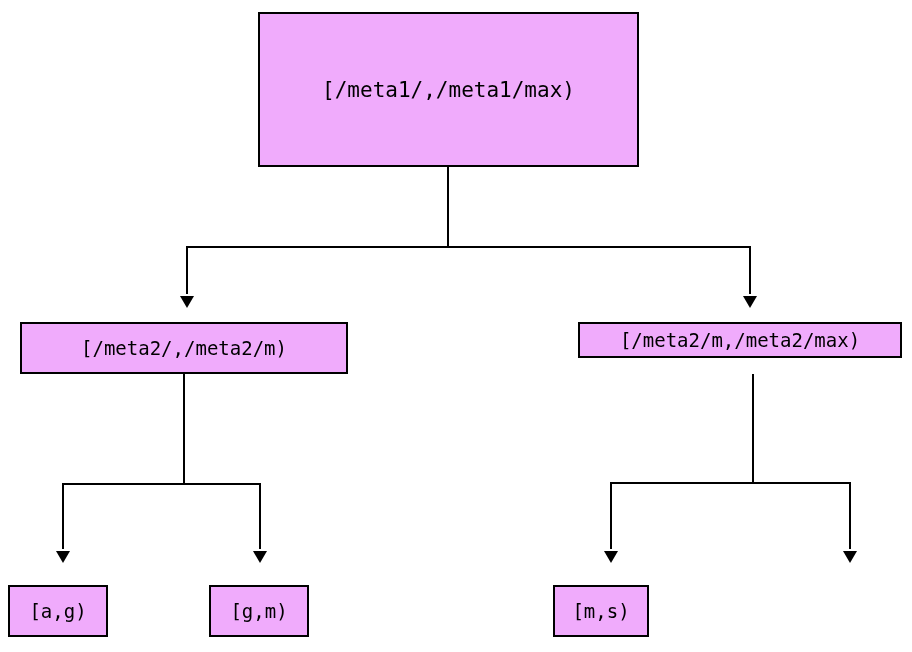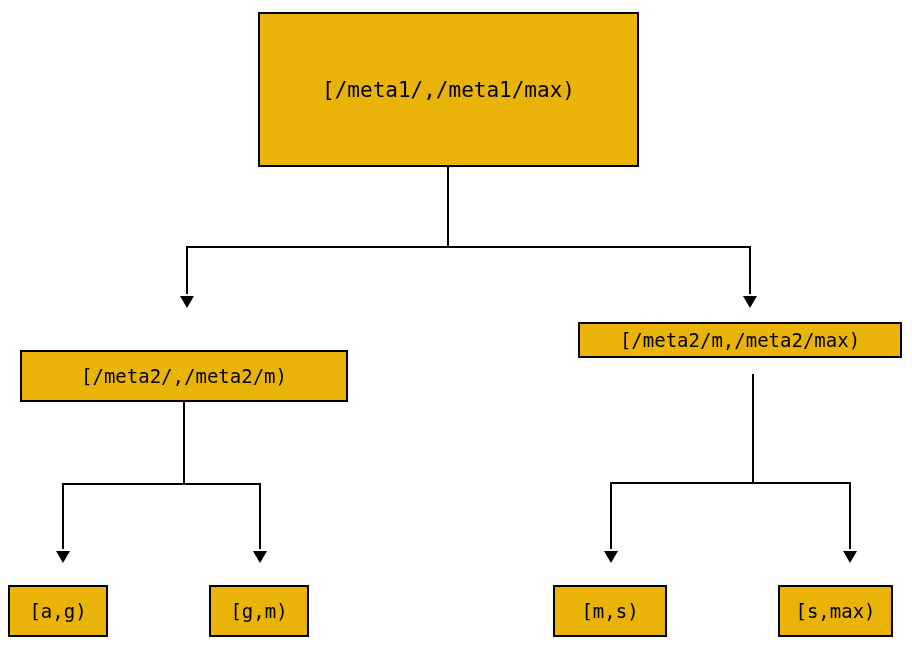--- a/index.html
+++ b/index.html
@@ -14,58 +14,57 @@
     height: 652px;
     background: #ffffff;
     overflow: hidden;
     font-family: "DejaVu Sans Mono", "Liberation Mono", monospace;
   }
   
   .node {
     position: absolute;
     box-sizing: border-box;
     border: 2px solid #000000;
-    background: #eab308;
+    background: #f0abfc;
     display: flex;
     align-items: center;
     justify-content: center;
     color: #000000;
     letter-spacing: 0px;
     white-space: nowrap;
   }
   .node-root {
     left: 258px;
     top: 12px;
     width: 381px;
     height: 155px;
     font-size: 21px;
   }
   .node-mid-left {
     left: 20px;
     top: 322px;
     width: 328px;
     height: 52px;
     font-size: 19px;
-    margin-top: 28px;
   }
   .node-mid-right {
     left: 578px;
     top: 322px;
     width: 324px;
     height: 36px;
     font-size: 19px;
   }
   .node-leaf {
     top: 585px;
     height: 52px;
     font-size: 19px;
   }
   .leaf-1 { left: 8px;   width: 100px; }
   .leaf-2 { left: 209px; width: 100px; }
-  .leaf-3 { left: 553px; width: 114px; }
+  .leaf-3 { left: 553px; width: 96px; }
   .leaf-4 { left: 778px; width: 115px; }
 
   
   .edge-v {
     position: absolute;
     width: 2px;
     background: #000000;
   }
   .edge-h {
     position: absolute;
@@ -124,17 +123,14 @@
   </div>
 
   <div class="node node-leaf leaf-1">
     <span>[a,g)</span>
   </div>
 
   <div class="node node-leaf leaf-3">
     <span>[m,s)</span>
   </div>
 
-  <div class="node node-leaf leaf-4">
-    <span>[s,max)</span>
-  </div>
 
 </div>
 
 </body></html>

